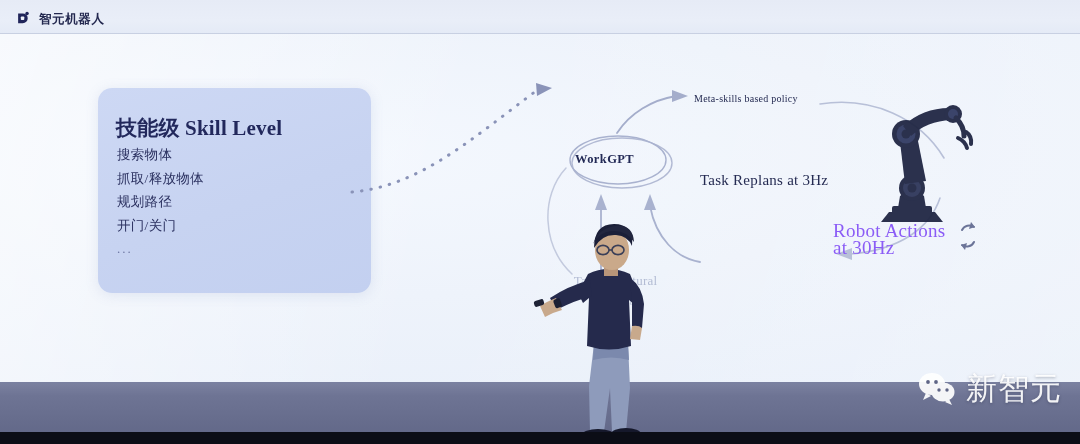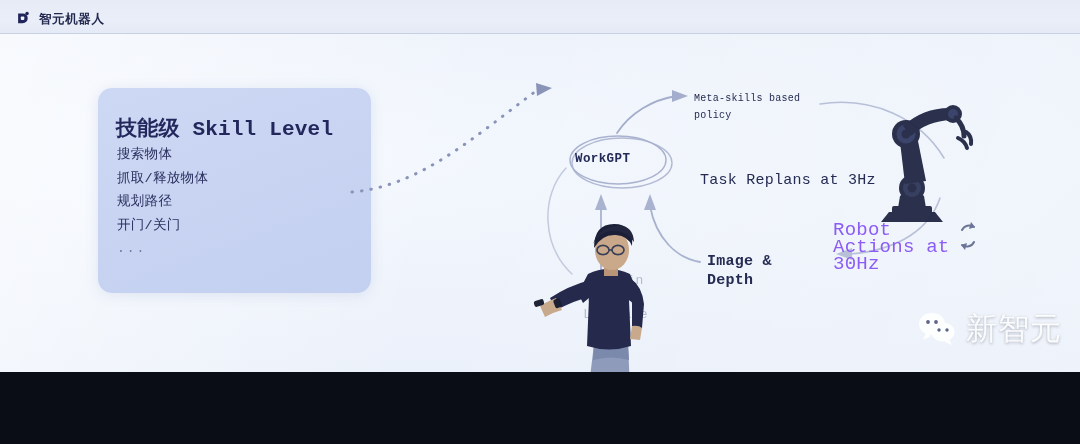--- a/index.html
+++ b/index.html
@@ -3,23 +3,23 @@
 <meta charset="utf-8">
 <style>
   html, body {
     margin: 0;
     padding: 0;
     background: #0b0d16;
   }
   #stage {
     position: relative;
     width: 1080px;
-    height: 372px;
+    height: 432px;
     overflow: hidden;
-    font-family: Liberation Mono, monospace;
+    font-family: Liberation Serif, serif;
     background: #e9eff9;
   }
 
   
   .wall-top {
     position: absolute;
     left: 0; top: 0;
     width: 1080px; height: 34px;
     background: linear-gradient(180deg, #e6ebf6 0%, #e9eef8 60%, #e4eaf6 100%);
   }
@@ -318,21 +318,20 @@
     <g stroke="#6b7498" fill="none" stroke-width="2" stroke-linecap="round">
       <path d="M962 230 a 8 8 0 0 1 12 -3"></path>
       <path d="M974 242 a 8 8 0 0 1 -12 3"></path>
       <path d="M971 222 l 4 5 l -6 2" fill="#6b7498" stroke="none"></path>
       <path d="M965 250 l -4 -5 l 6 -2" fill="#6b7498" stroke="none"></path>
     </g>
   </svg>
 
   <div class="dlabel lbl-meta">Meta-skills based policy</div>
   <div class="dlabel lbl-replan">Task Replans at 3Hz</div>
-  <div class="dlabel lbl-imgdepth">Image &amp; Depth</div>
   <div class="dlabel lbl-robot">Robot Actions at 30Hz</div>
   <div class="dlabel lbl-task">Task in Natural Language</div>
   <div class="lbl-workgpt">WorkGPT</div>
 
   <svg class="speaker" width="150" height="222" viewBox="0 0 150 222">
 
     <path d="M62 122 q 18 -4 34 0 l 2 44 l -4 44 l -14 0 l -2 -44 l -6 44 l -14 0 l -1 -46 z" fill="#8e9bbb"></path>
     <path d="M62 122 q 18 -4 34 0 l 1 16 q -18 -5 -36 0 z" fill="#7b89ad"></path>
 
     <ellipse cx="66" cy="213" rx="16" ry="6" fill="#15182b"></ellipse>

